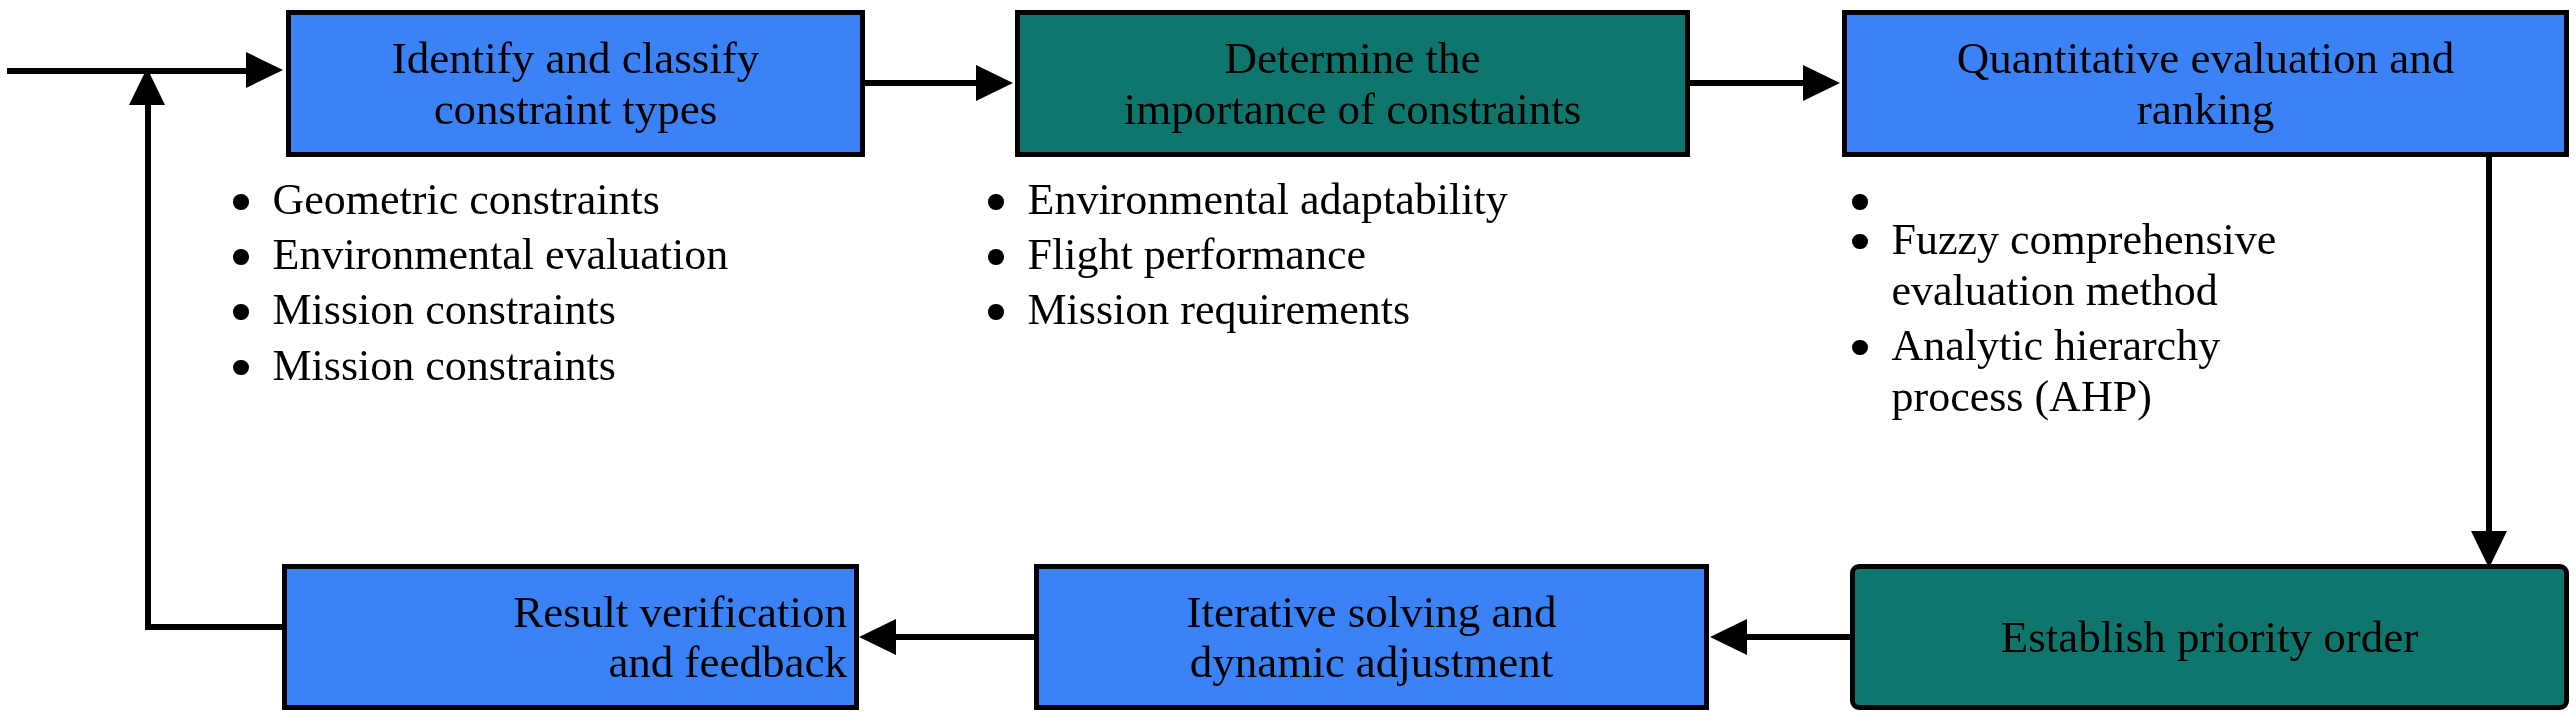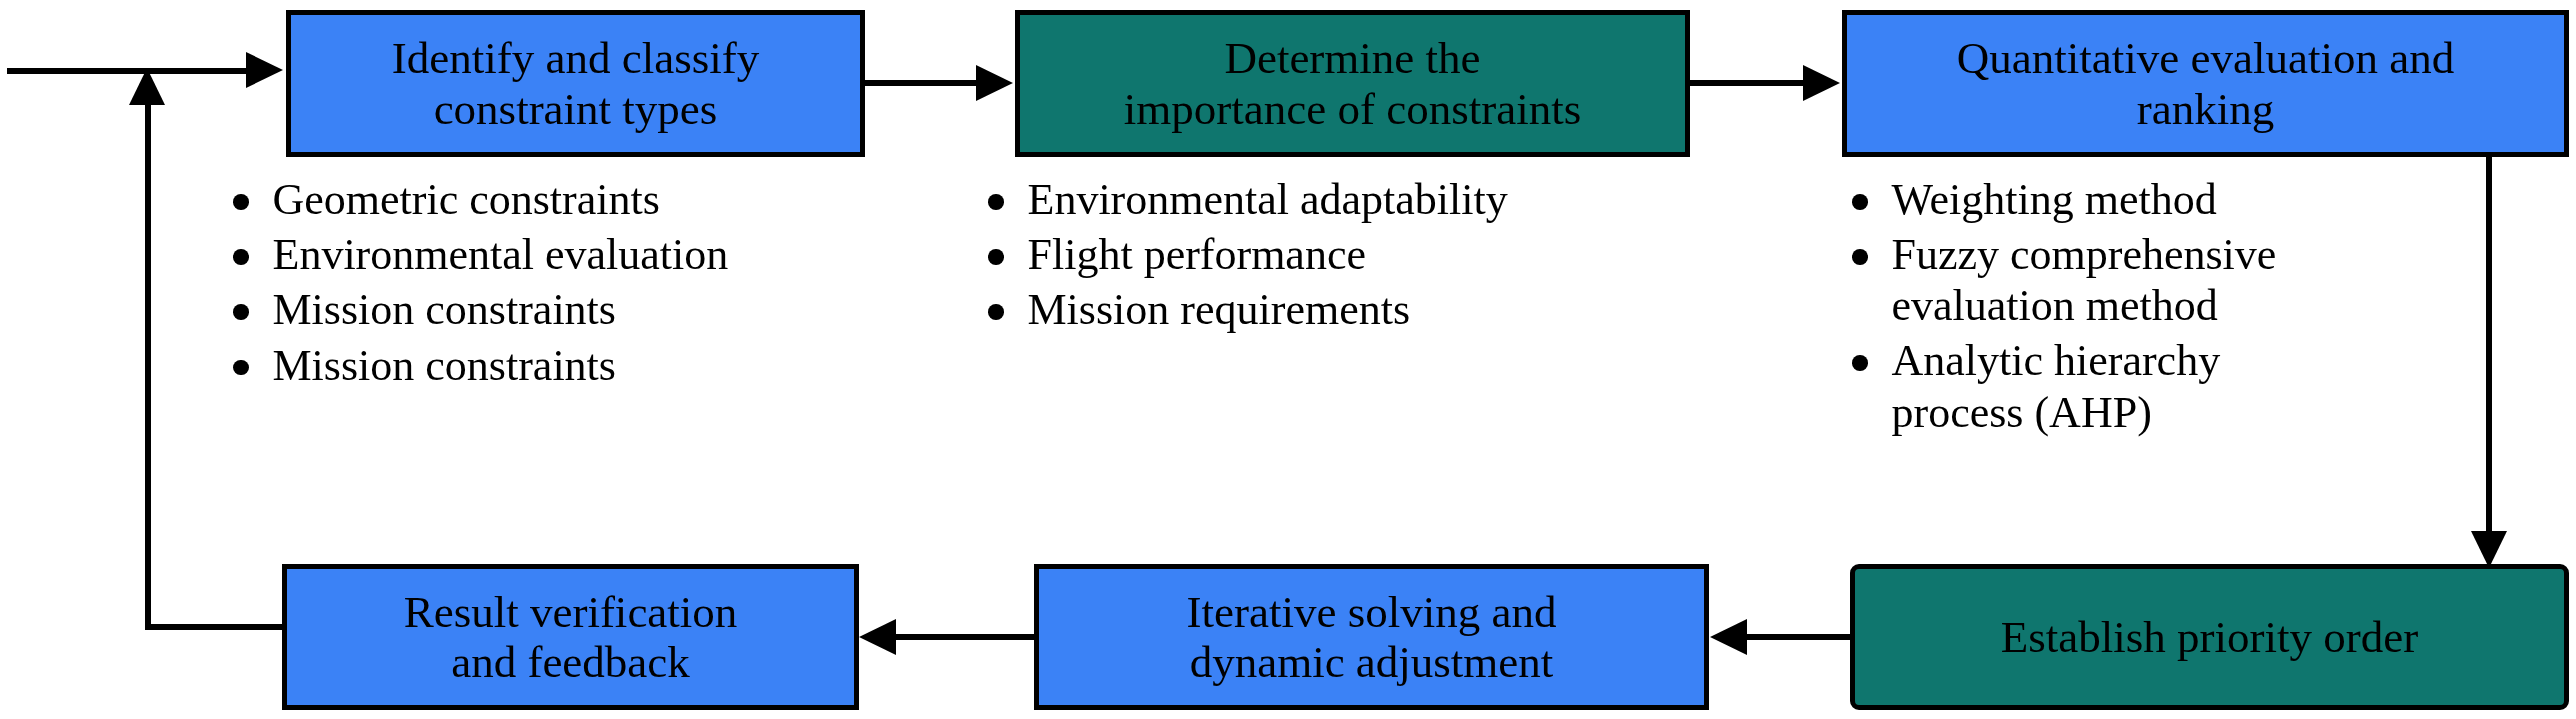--- a/index.html
+++ b/index.html
@@ -160,35 +160,34 @@
     </div>
     <div class="bullet-row">
       <span class="bullet-dot"></span>
       <span class="bullet-text">Mission requirements</span>
     </div>
   </div>
 
   <div class="bullet-list" style="left:1852px; top:174px; width:621px;">
     <div class="bullet-row">
       <span class="bullet-dot"></span>
-      <span class="bullet-text">Weighting method</span>
     </div>
     <div class="bullet-row">
       <span class="bullet-dot"></span>
       <span class="bullet-text">Fuzzy comprehensive
 evaluation method</span>
     </div>
     <div class="bullet-row">
       <span class="bullet-dot"></span>
       <span class="bullet-text">Analytic hierarchy
 process (AHP)</span>
     </div>
   </div>
 
-  <div class="box" style="left:282px; top:564px; width:577px; height:146px;">
+  <div class="box" style="left:282px; top:564px; width:577px; height:146px;text-align:right;">
     <span class="box-label">Result verification
 and feedback</span>
   </div>
 
   <div class="lineH" style="left:896px; top:634px; width:138px;"></div>
   <div class="arrowhead arrow-left" style="left:859px; top:619px;"></div>
 
   <div class="box" style="left:1034px; top:564px; width:675px; height:146px;">
     <span class="box-label">Iterative solving and
 dynamic adjustment</span>

